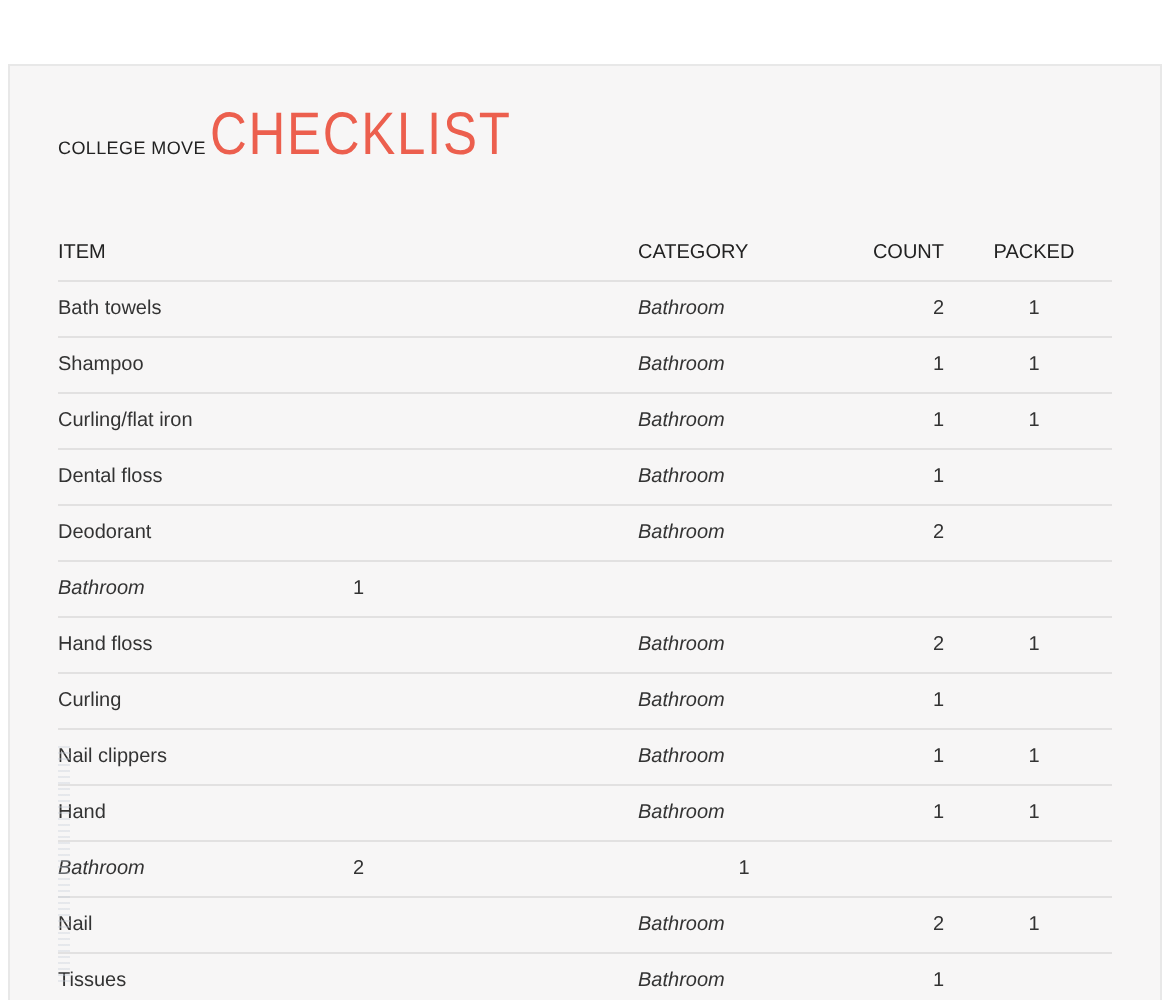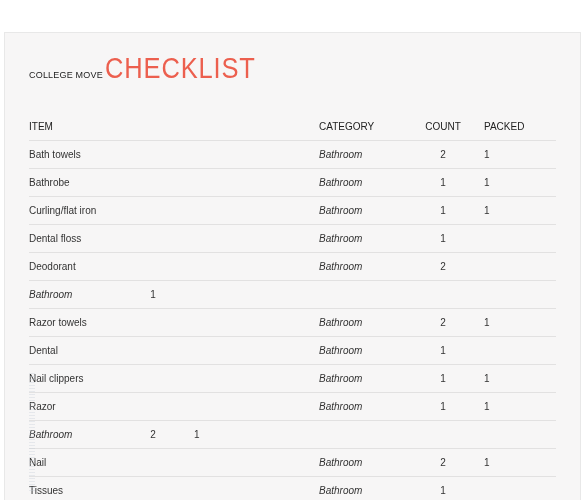--- a/index.html
+++ b/index.html
@@ -59,26 +59,26 @@
     }
     .col-category {
       flex: 0 0 95px;
       font-style: italic;
     }
     .header-row .col-category {
       font-style: normal;
     }
     .col-count {
       flex: 0 0 70px;
-      text-align: center;
+      text-align: right;
       padding-right: 12px;
     }
     .col-packed {
       flex: 1 1 auto;
-      text-align: left;
+      text-align: center;
       padding-right: 6px;
     }
     .artifact {
       position: absolute;
       left: 24px;
       top: 340px;
       width: 6px;
       height: 120px;
       background: repeating-linear-gradient(
         to bottom,
@@ -108,21 +108,21 @@
   </div>
 
   <div id="rows-container">
       <div class="data-row">
         <div class="col-item">Bath towels</div>
         <div class="col-category">Bathroom</div>
         <div class="col-count">2</div>
         <div class="col-packed">1</div>
       </div>
       <div class="data-row">
-        <div class="col-item">Bathrobe</div>
+        <div class="col-item">Shampoo</div>
         <div class="col-category">Bathroom</div>
         <div class="col-count">1</div>
         <div class="col-packed">1</div>
       </div>
       <div class="data-row">
         <div class="col-item">Curling/flat iron</div>
         <div class="col-category">Bathroom</div>
         <div class="col-count">1</div>
         <div class="col-packed">1</div>
       </div>
@@ -137,39 +137,39 @@
         <div class="col-category">Bathroom</div>
         <div class="col-count">2</div>
         <div class="col-packed"></div>
       </div>
       <div class="data-row">
         <div class="col-category">Bathroom</div>
         <div class="col-count">1</div>
         <div class="col-packed"></div>
       </div>
       <div class="data-row">
-        <div class="col-item">Razor towels</div>
+        <div class="col-item">Hand floss</div>
         <div class="col-category">Bathroom</div>
         <div class="col-count">2</div>
         <div class="col-packed">1</div>
       </div>
       <div class="data-row">
-        <div class="col-item">Dental</div>
+        <div class="col-item">Curling</div>
         <div class="col-category">Bathroom</div>
         <div class="col-count">1</div>
         <div class="col-packed"></div>
       </div>
       <div class="data-row">
         <div class="col-item">Nail clippers</div>
         <div class="col-category">Bathroom</div>
         <div class="col-count">1</div>
         <div class="col-packed">1</div>
       </div>
       <div class="data-row">
-        <div class="col-item">Razor</div>
+        <div class="col-item">Hand</div>
         <div class="col-category">Bathroom</div>
         <div class="col-count">1</div>
         <div class="col-packed">1</div>
       </div>
       <div class="data-row">
         <div class="col-category">Bathroom</div>
         <div class="col-count">2</div>
         <div class="col-packed">1</div>
       </div>
       <div class="data-row">

